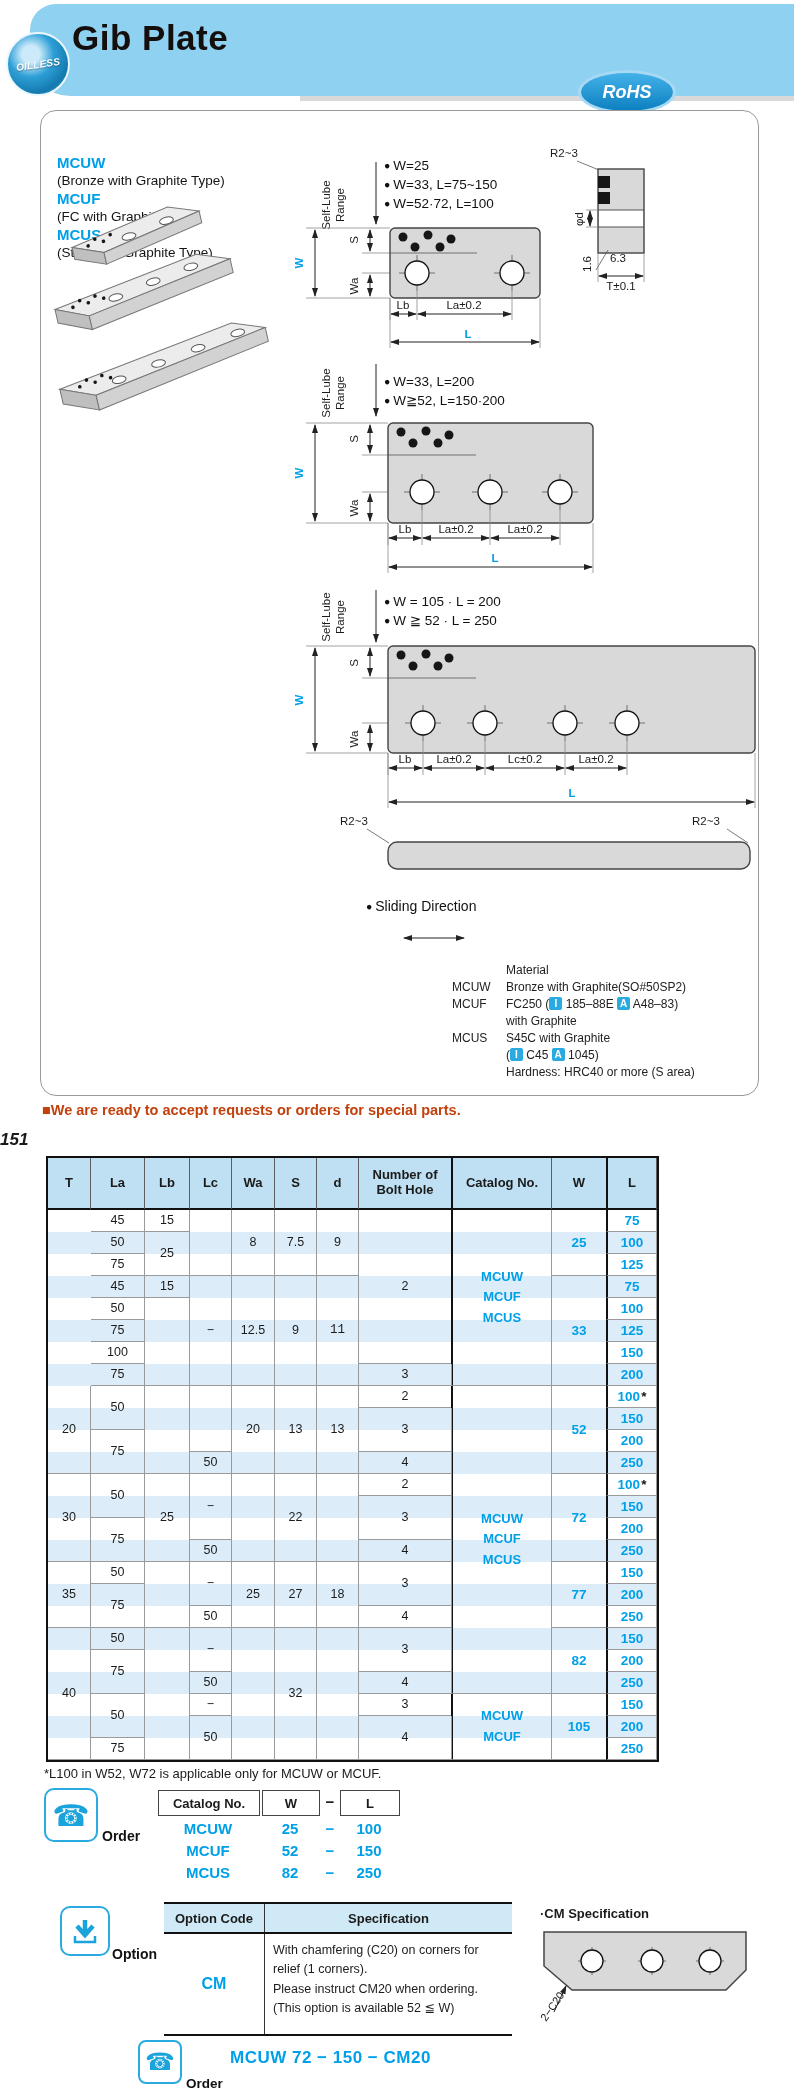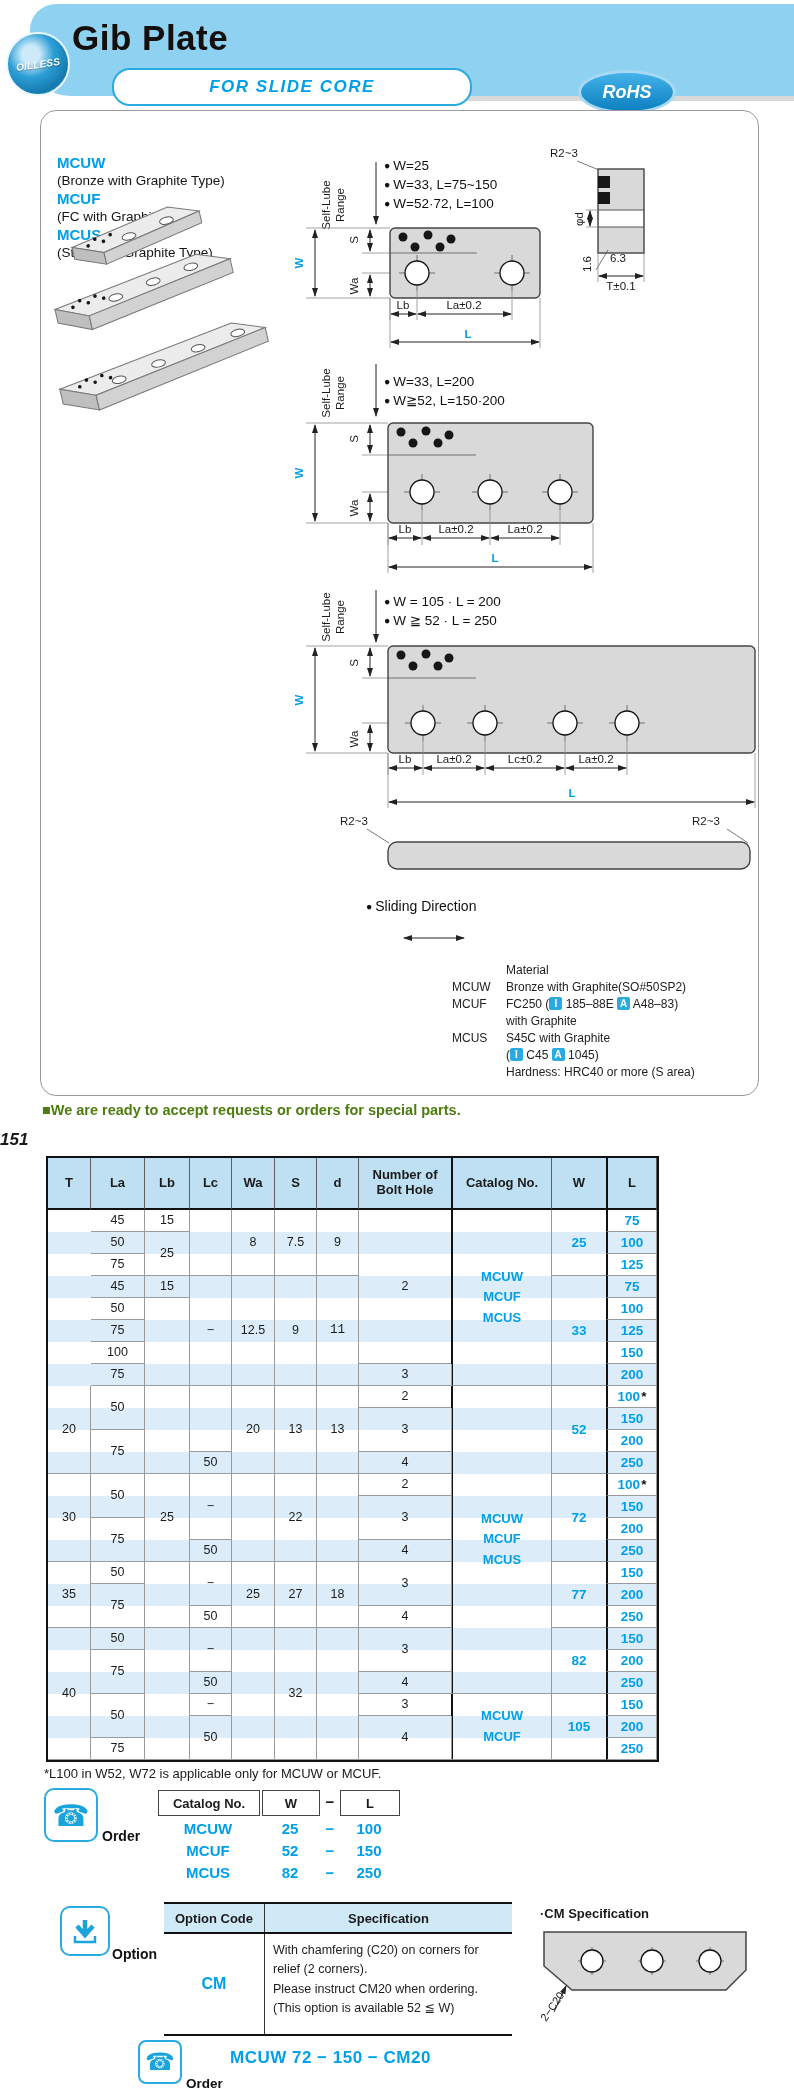--- a/index.html
+++ b/index.html
@@ -45,21 +45,21 @@
 
   .blt{position:absolute;font-size:13.5px;color:#111;line-height:19px;white-space:nowrap;}
   .blt div::before{content:"● ";font-size:10.5px;vertical-align:1px;}
 
   .mat{position:absolute;left:452px;top:962px;font-size:12px;line-height:17px;color:#222;}
   .mrow{display:flex;}
   .mcode{width:54px;flex:none;}
   .stdb{display:inline-block;background:#29abe2;color:#fff;font-weight:bold;font-size:10px;
         width:13px;height:13px;line-height:13px;text-align:center;border-radius:2px;vertical-align:1px;}
 
-  .note{position:absolute;left:42px;top:1102px;font-size:14.5px;font-weight:bold;color:#4d7c0f;}
+  .note{position:absolute;left:42px;top:1102px;font-size:14.5px;font-weight:bold;color:#c2410c;}
   .pagenum{position:absolute;left:0px;top:1130px;font-size:17px;font-weight:900;font-style:italic;}
 
   
   .spec{position:absolute;left:46px;top:1156px;display:grid;
         grid-template-columns:43px 54px 45px 42px 43px 42px 42px 93px 100px 55px 50px;
         grid-template-rows:52px repeat(25,22px);
         border:2.5px solid #111;
         background-image:linear-gradient(to bottom,#fff 0 50%,#dcedf9 50% 100%);
         background-size:44px 44px;background-repeat:repeat;background-position:0 52px;}
   .spec .th{background:#bfe0f3;border-right:1px solid #5d5d5d;border-bottom:2.5px solid #111;
@@ -99,23 +99,20 @@
 <body>
 
 <div class="page">
 
   <div class="hdr-bg"></div>
   <div class="hdr-strip"></div>
   <div class="oilless">
       <span>OILLESS</span>
     </div>
   <div class="title">Gib Plate</div>
-  <div class="banner">
-      <span>FOR SLIDE CORE</span>
-    </div>
   <div class="rohs">
       <span>RoHS</span>
     </div>
 
   <div class="panel"></div>
 
   <div class="types">
     <div class="code">MCUW</div>
     <div class="desc">(Bronze with Graphite Type)</div>
     <div class="code">MCUF</div>
@@ -577,21 +574,21 @@
 
   <div class="opt-table">
     <div class="opt-head">
       <div class="c1">Option Code</div>
       <div class="c2">Specification</div>
     </div>
     <div class="opt-body">
       <div class="c1 opt-code">CM</div>
       <div class="c2 opt-spec">
         <div>With chamfering (C20) on corners for</div>
-        <div>relief (2 corners).</div>
+        <div>relief (1 corners).</div>
         <div>Please instruct CM20 when ordering.</div>
         <div>(This option is available 52 ≦ W)</div>
       </div>
     </div>
   </div>
 
   <div class="cmtitle">·CM Specification</div>
   <svg class="abs" style="left:532px;top:1924px;" width="226" height="104" viewBox="0 0 226 104">
     <defs>
       <marker id="ah2" markerWidth="9" markerHeight="8" refX="8" refY="3" orient="auto">

